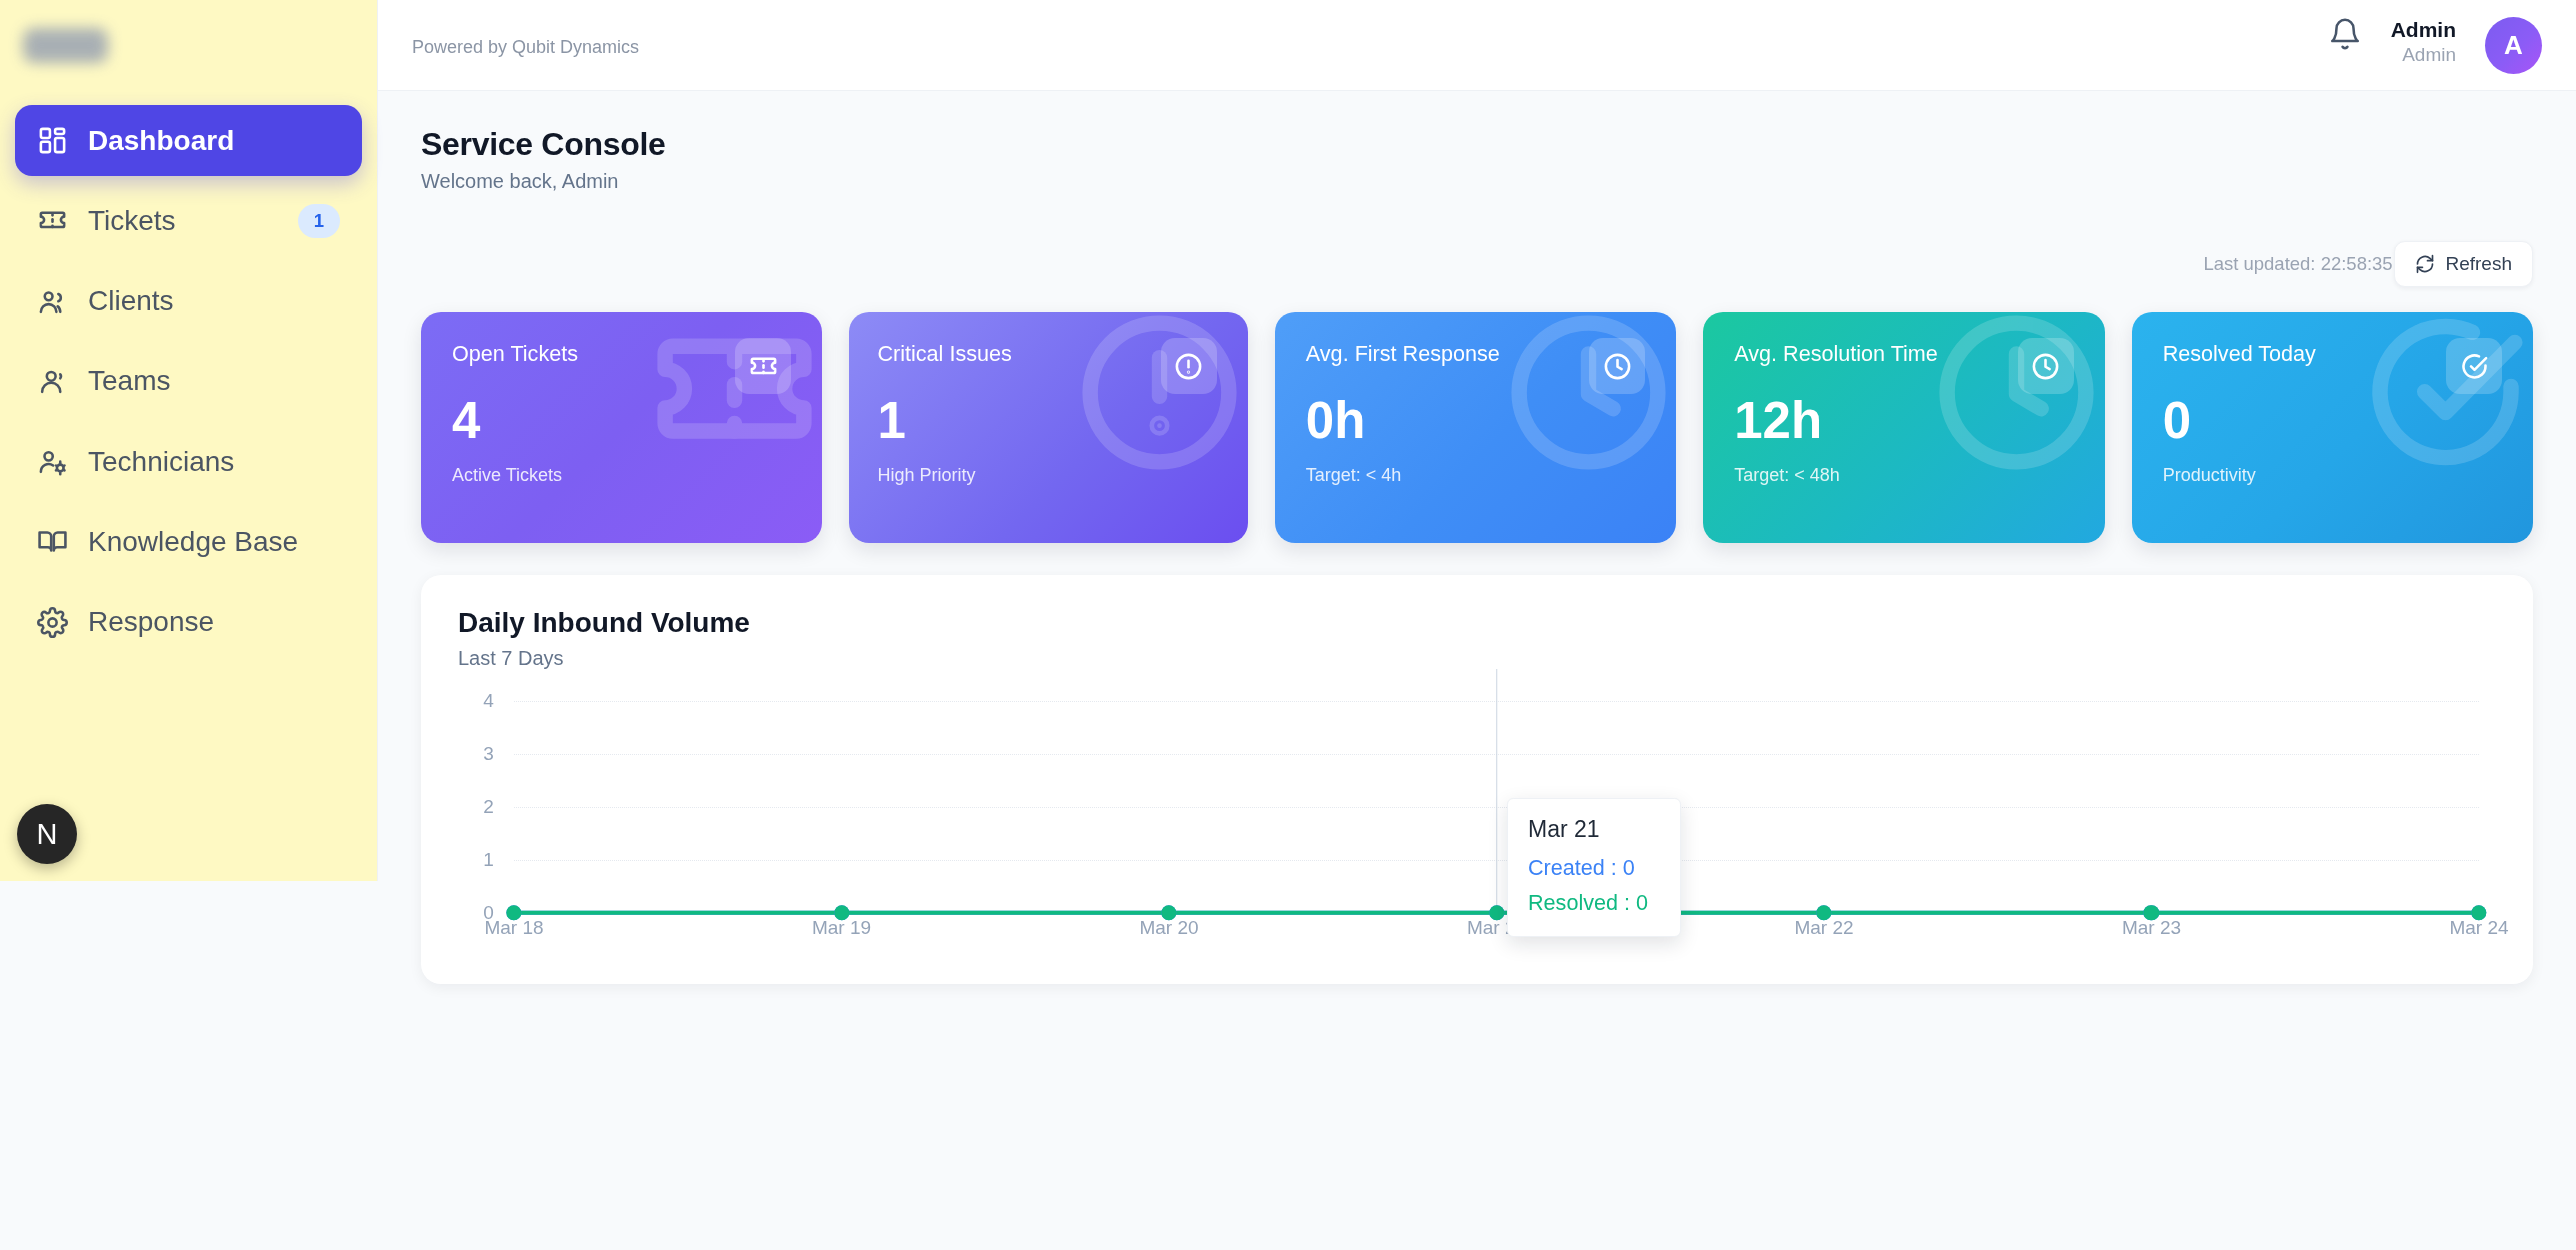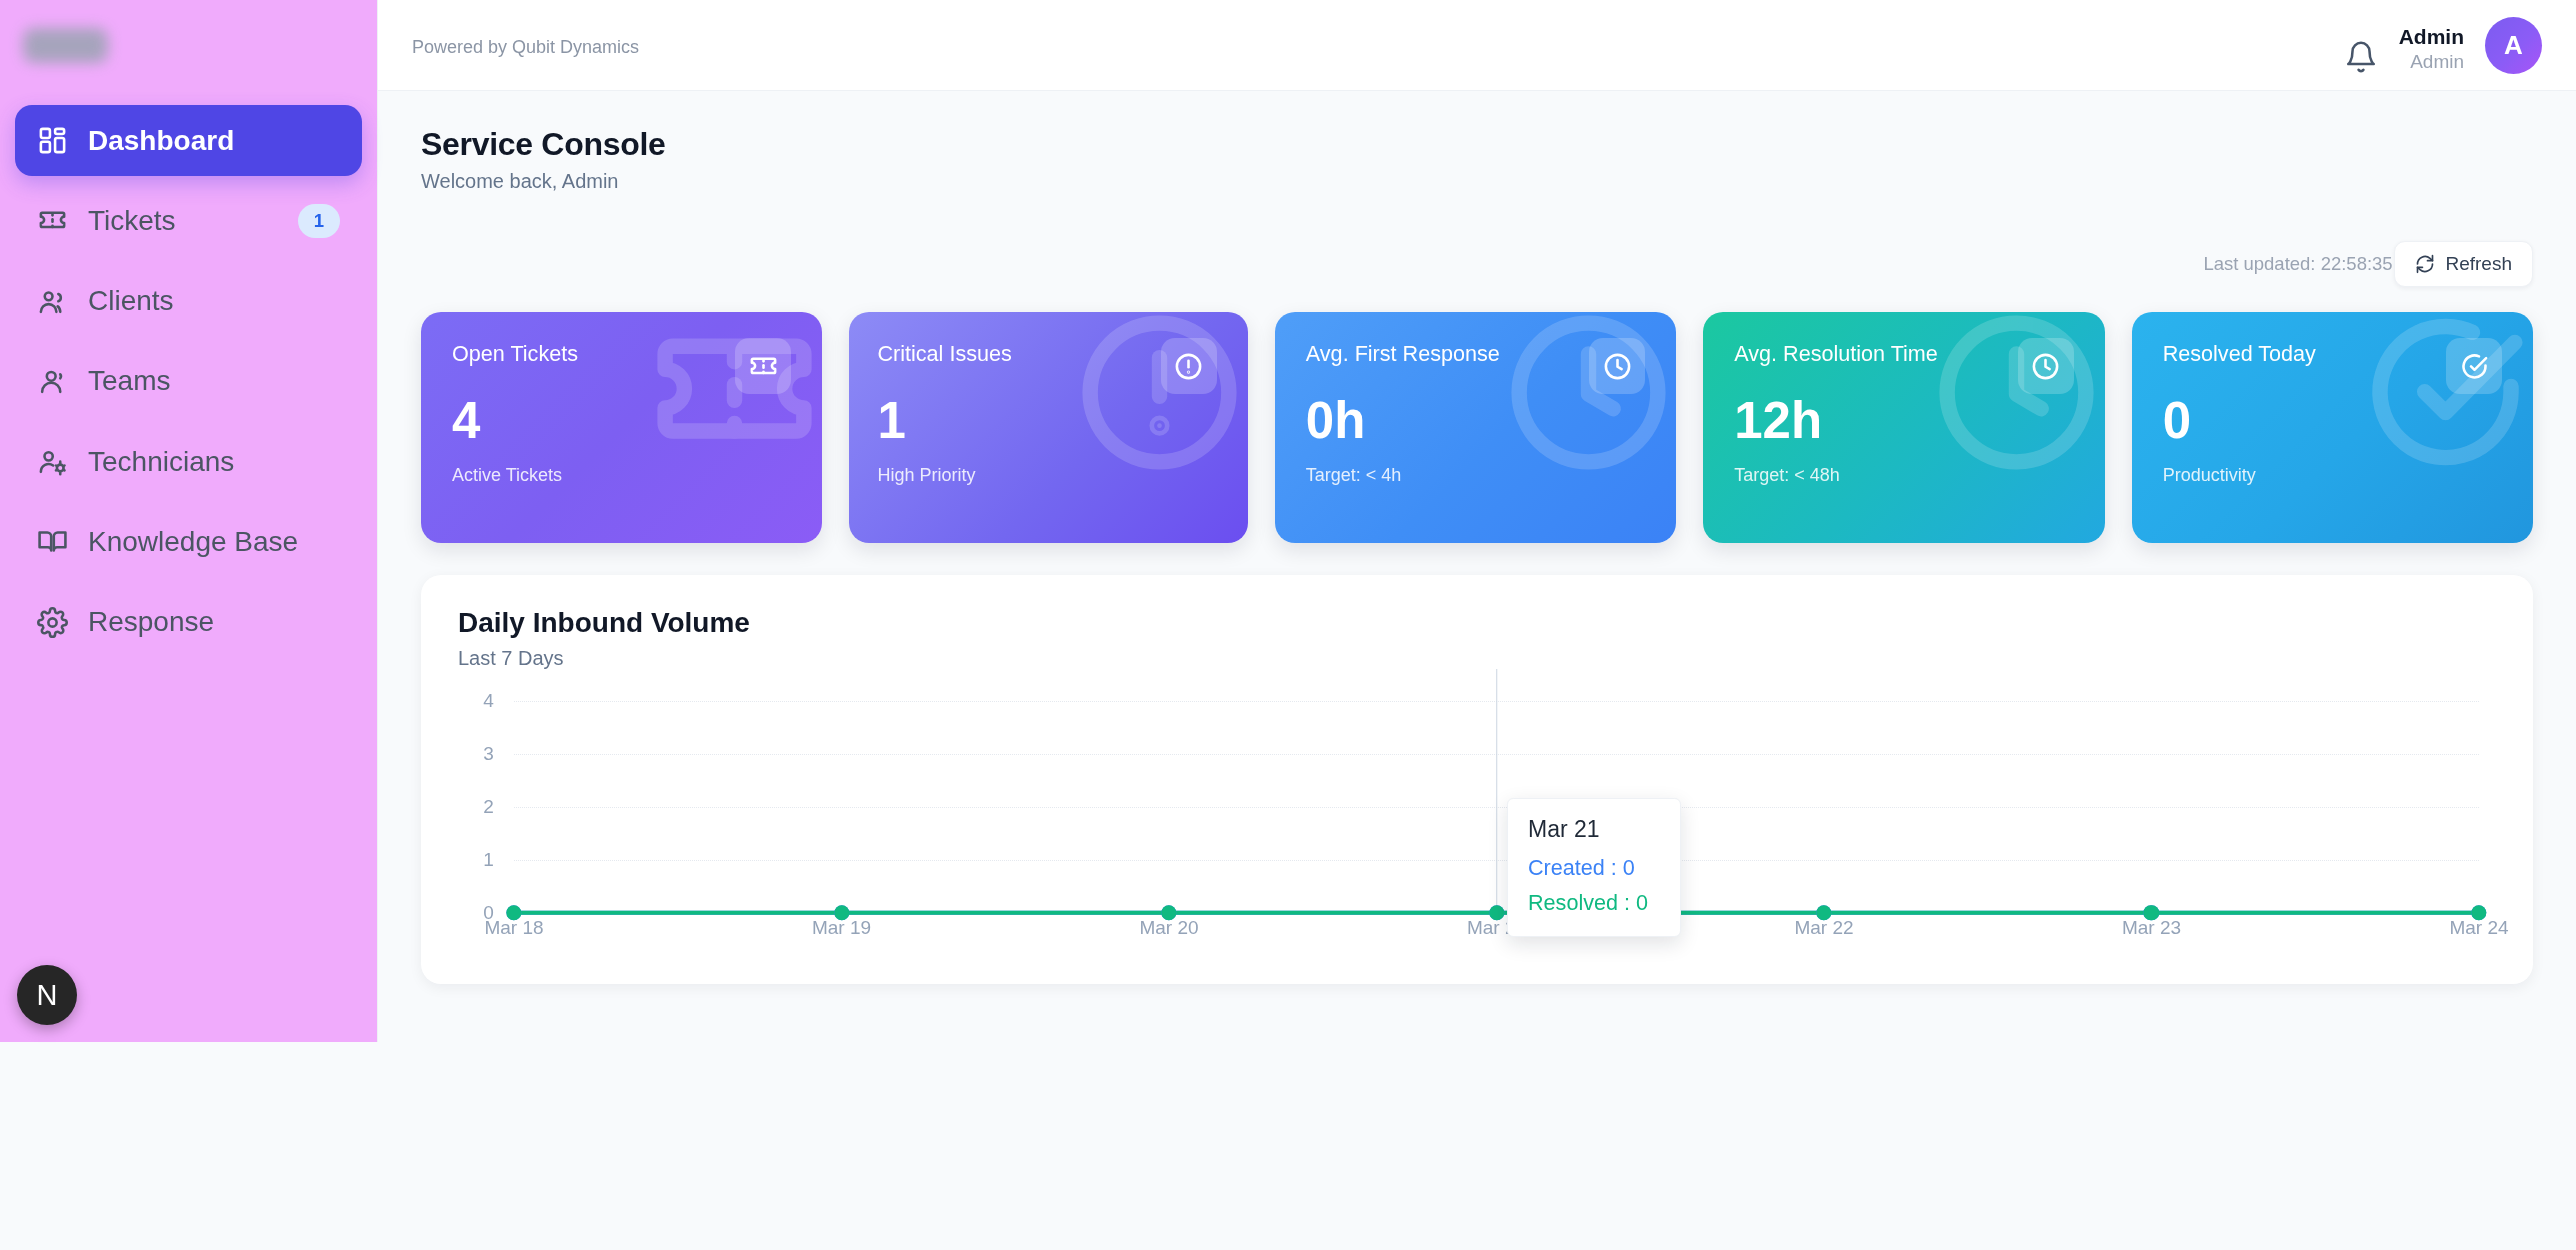--- a/index.html
+++ b/index.html
@@ -7,21 +7,21 @@
   body {
     font-family:"Liberation Sans", sans-serif;
     background:#f8fafc;
     color:#1e293b;
     -webkit-font-smoothing:antialiased;
   }
 
   
   #app { display:flex; width:2576px; height:1251px; }
   .sidebar {
-    width:378px; height:1042px; background:#f0abfc;
+    width:378px; height:881px; background:#fef9c3;
     border-right:0.8px solid #eef1f5; position:relative; flex:0 0 378px;
   }
   .logo-area { height:91px; display:flex; align-items:center; padding-left:23px; }
   .logo-blur {
     width:85px; height:35px; border-radius:10.8px;
     background:#9aa3b2; filter:blur(7px); opacity:.85;
   }
   .nav { padding:14px 15.4px 0 15.4px; }
   .nav-item {
     display:flex; align-items:center; gap:20px;
@@ -53,21 +53,21 @@
   }
 
   
   .main { flex:1; height:1251px; background:#f8fafc; display:flex; flex-direction:column; overflow:hidden; }
   .topbar {
     height:91px; background:#ffffff; border-bottom:0.8px solid #eef1f5;
     display:flex; align-items:center; padding:0 34px 0 34px; flex:0 0 91px;
   }
   .topbar-title { font-size:29px; font-weight:700; color:#111827; letter-spacing:-0.2px; }
   .topbar-sub { font-size:18px; color:#8b95a5; margin-top:4.6px; }
-  .topbar-right { margin-left:auto; display:flex; align-items:flex-end; gap:21px; }
+  .topbar-right { margin-left:auto; display:flex; align-items:flex-start; gap:29px; }
   .bell { width:34px; height:34px; cursor:pointer; }
   .bell svg { width:34px; height:34px; display:block; }
   .user-text { text-align:right; line-height:1.25; }
   .user-name { font-size:21px; font-weight:700; color:#111827; }
   .user-role { font-size:19px; color:#9aa3b2; }
   .avatar {
     width:57px; height:57px; border-radius:50%;
     background:linear-gradient(135deg,#7c5cf0 0%,#8b5cf6 55%,#a855f7 100%);
     color:#fff; font-size:26px; font-weight:700;
     display:flex; align-items:center; justify-content:center; cursor:pointer;

